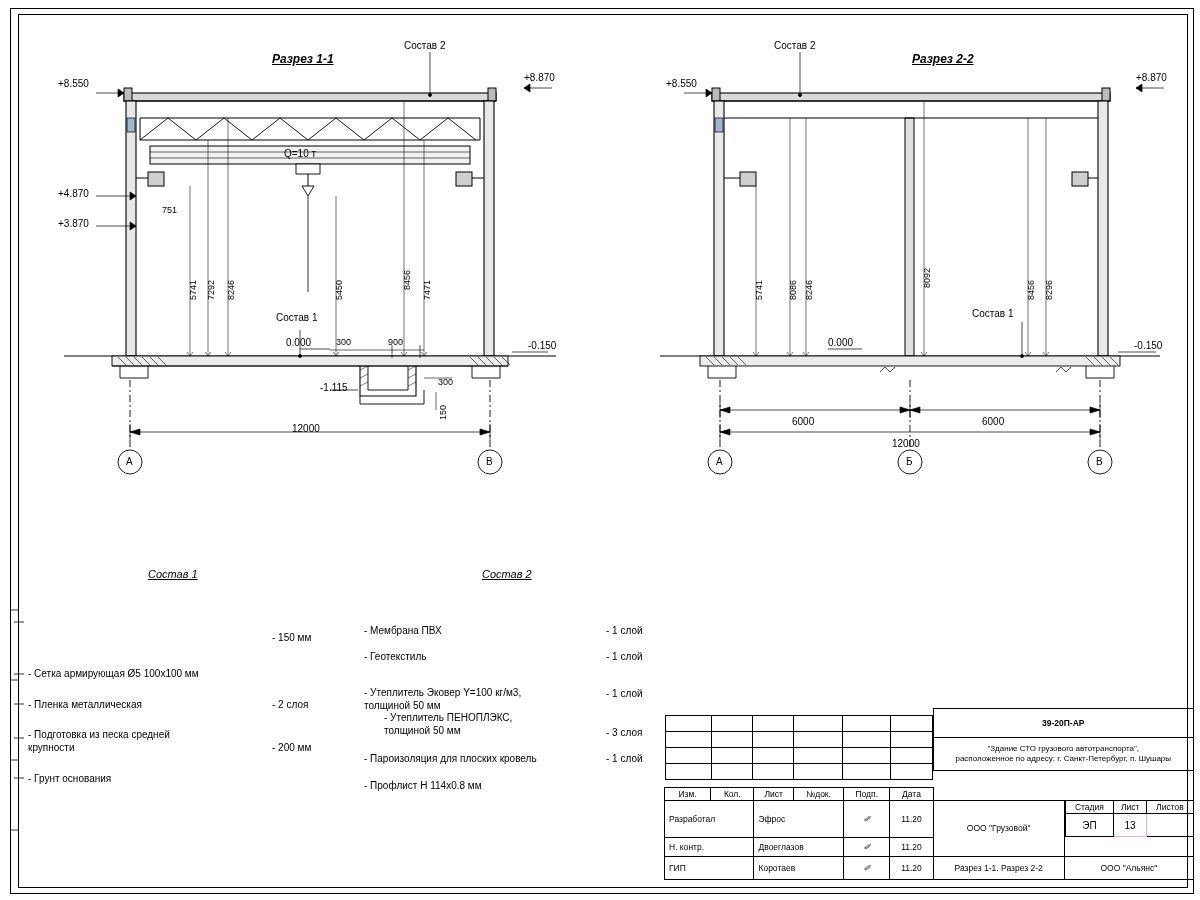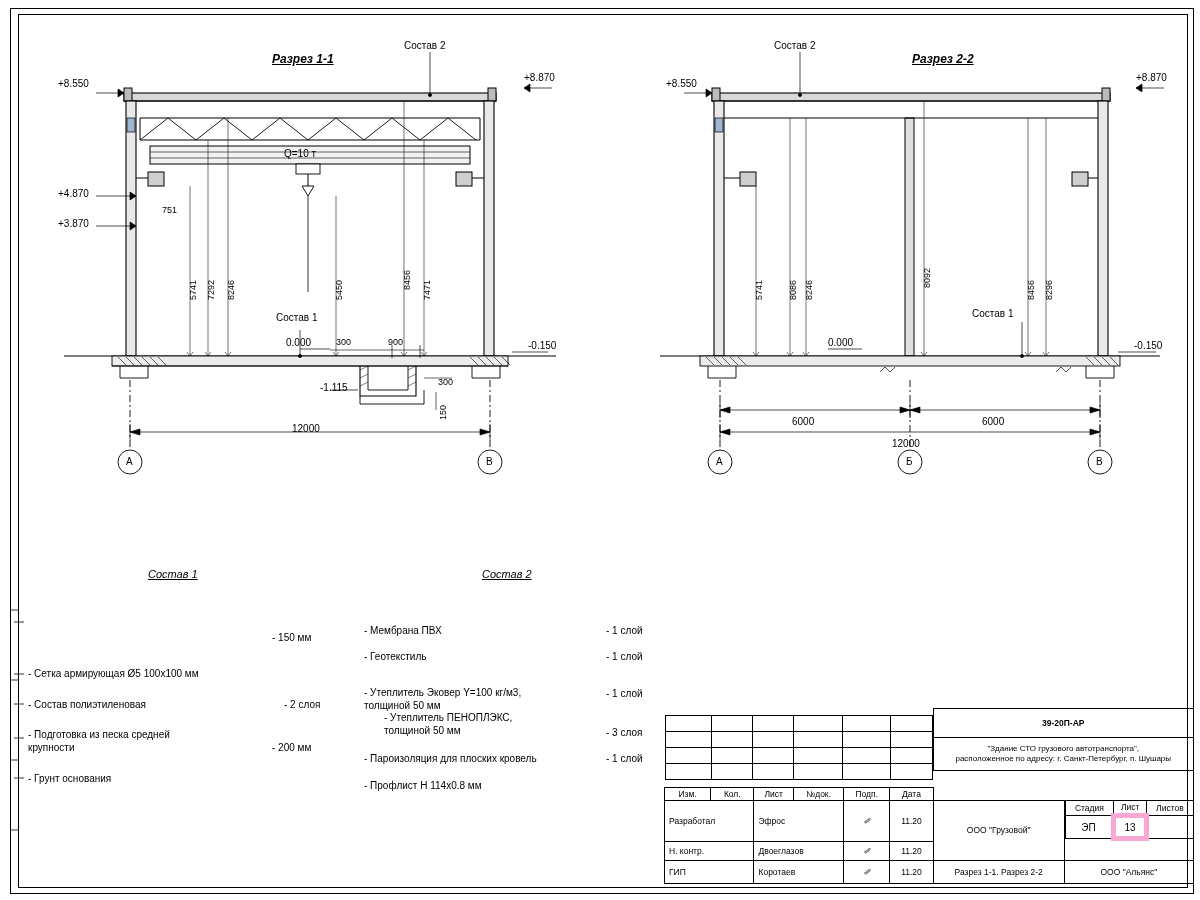--- a/index.html
+++ b/index.html
@@ -277,22 +277,22 @@
   <div class="lbl" style="left:892px;top:438px;">12000</div>
 
   <div class="lbl" style="left:716px;top:456px;">А</div>
   <div class="lbl" style="left:906px;top:456px;">Б</div>
   <div class="lbl" style="left:1096px;top:456px;">В</div>
 
   <div class="sub-ul" style="left:148px;top:568px;">Состав 1</div>
   <div class="lst" style="left:272px;top:631px;">- 150 мм</div>
   <div class="lst" style="left:28px;top:667px;width:250px;">- Сетка армирующая Ø5 100х100 мм</div>
   <div class="lst" style="left:272px;top:667px;"></div>
-  <div class="lst" style="left:28px;top:698px;width:250px;">- Состав полиэтиленовая</div>
-  <div class="lst" style="left:272px;top:698px;margin-left:12px;">- 2 слоя</div>
+  <div class="lst" style="left:28px;top:698px;width:250px;">- Пленка металлическая</div>
+  <div class="lst" style="left:272px;top:698px;">- 2 слоя</div>
   <div class="lst" style="left:28px;top:728px;width:250px;">- Подготовка из песка средней
   крупности</div>
   <div class="lst" style="left:272px;top:741px;">- 200 мм</div>
   <div class="lst" style="left:28px;top:772px;width:250px;">- Грунт основания</div>
   <div class="lst" style="left:272px;top:772px;"></div>
 
   <div class="sub-ul" style="left:482px;top:568px;">Состав 2</div>
   <div class="lst" style="left:364px;top:624px;width:250px;">- Мембрана ПВХ</div>
   <div class="lst" style="left:606px;top:624px;">- 1 слой</div>
   <div class="lst" style="left:364px;top:650px;width:250px;">- Геотекстиль</div>
@@ -380,21 +380,21 @@
       <td style="padding:0;border:none;">
         <table style="border-collapse:collapse;width:100%;">
           <tbody>
                 <tr>
             <td style="border:1px solid #000;font-size:8.5px;">Стадия</td>
             <td style="border:1px solid #000;font-size:8.5px;">Лист</td>
             <td style="border:1px solid #000;font-size:8.5px;">Листов</td>
           </tr>
           <tr>
             <td style="border:1px solid #000;height:20px;font-size:10px;margin-top:30px;">ЭП</td>
-            <td style="border:5px solid #f9a8d4;font-size:10px;">13</td>
+            <td style="border:1px solid #f9a8d4;font-size:10px;">13</td>
             <td style="border:1px solid #000;font-size:10px;"></td>
           </tr>
         </tbody>
             </table>
       </td>
     </tr>
     <tr>
       <td class="l" colspan="2" style="height:16px;">Н. контр.</td>
       <td colspan="2" class="l">Двоеглазов</td>
       <td class="sig">✐</td>

